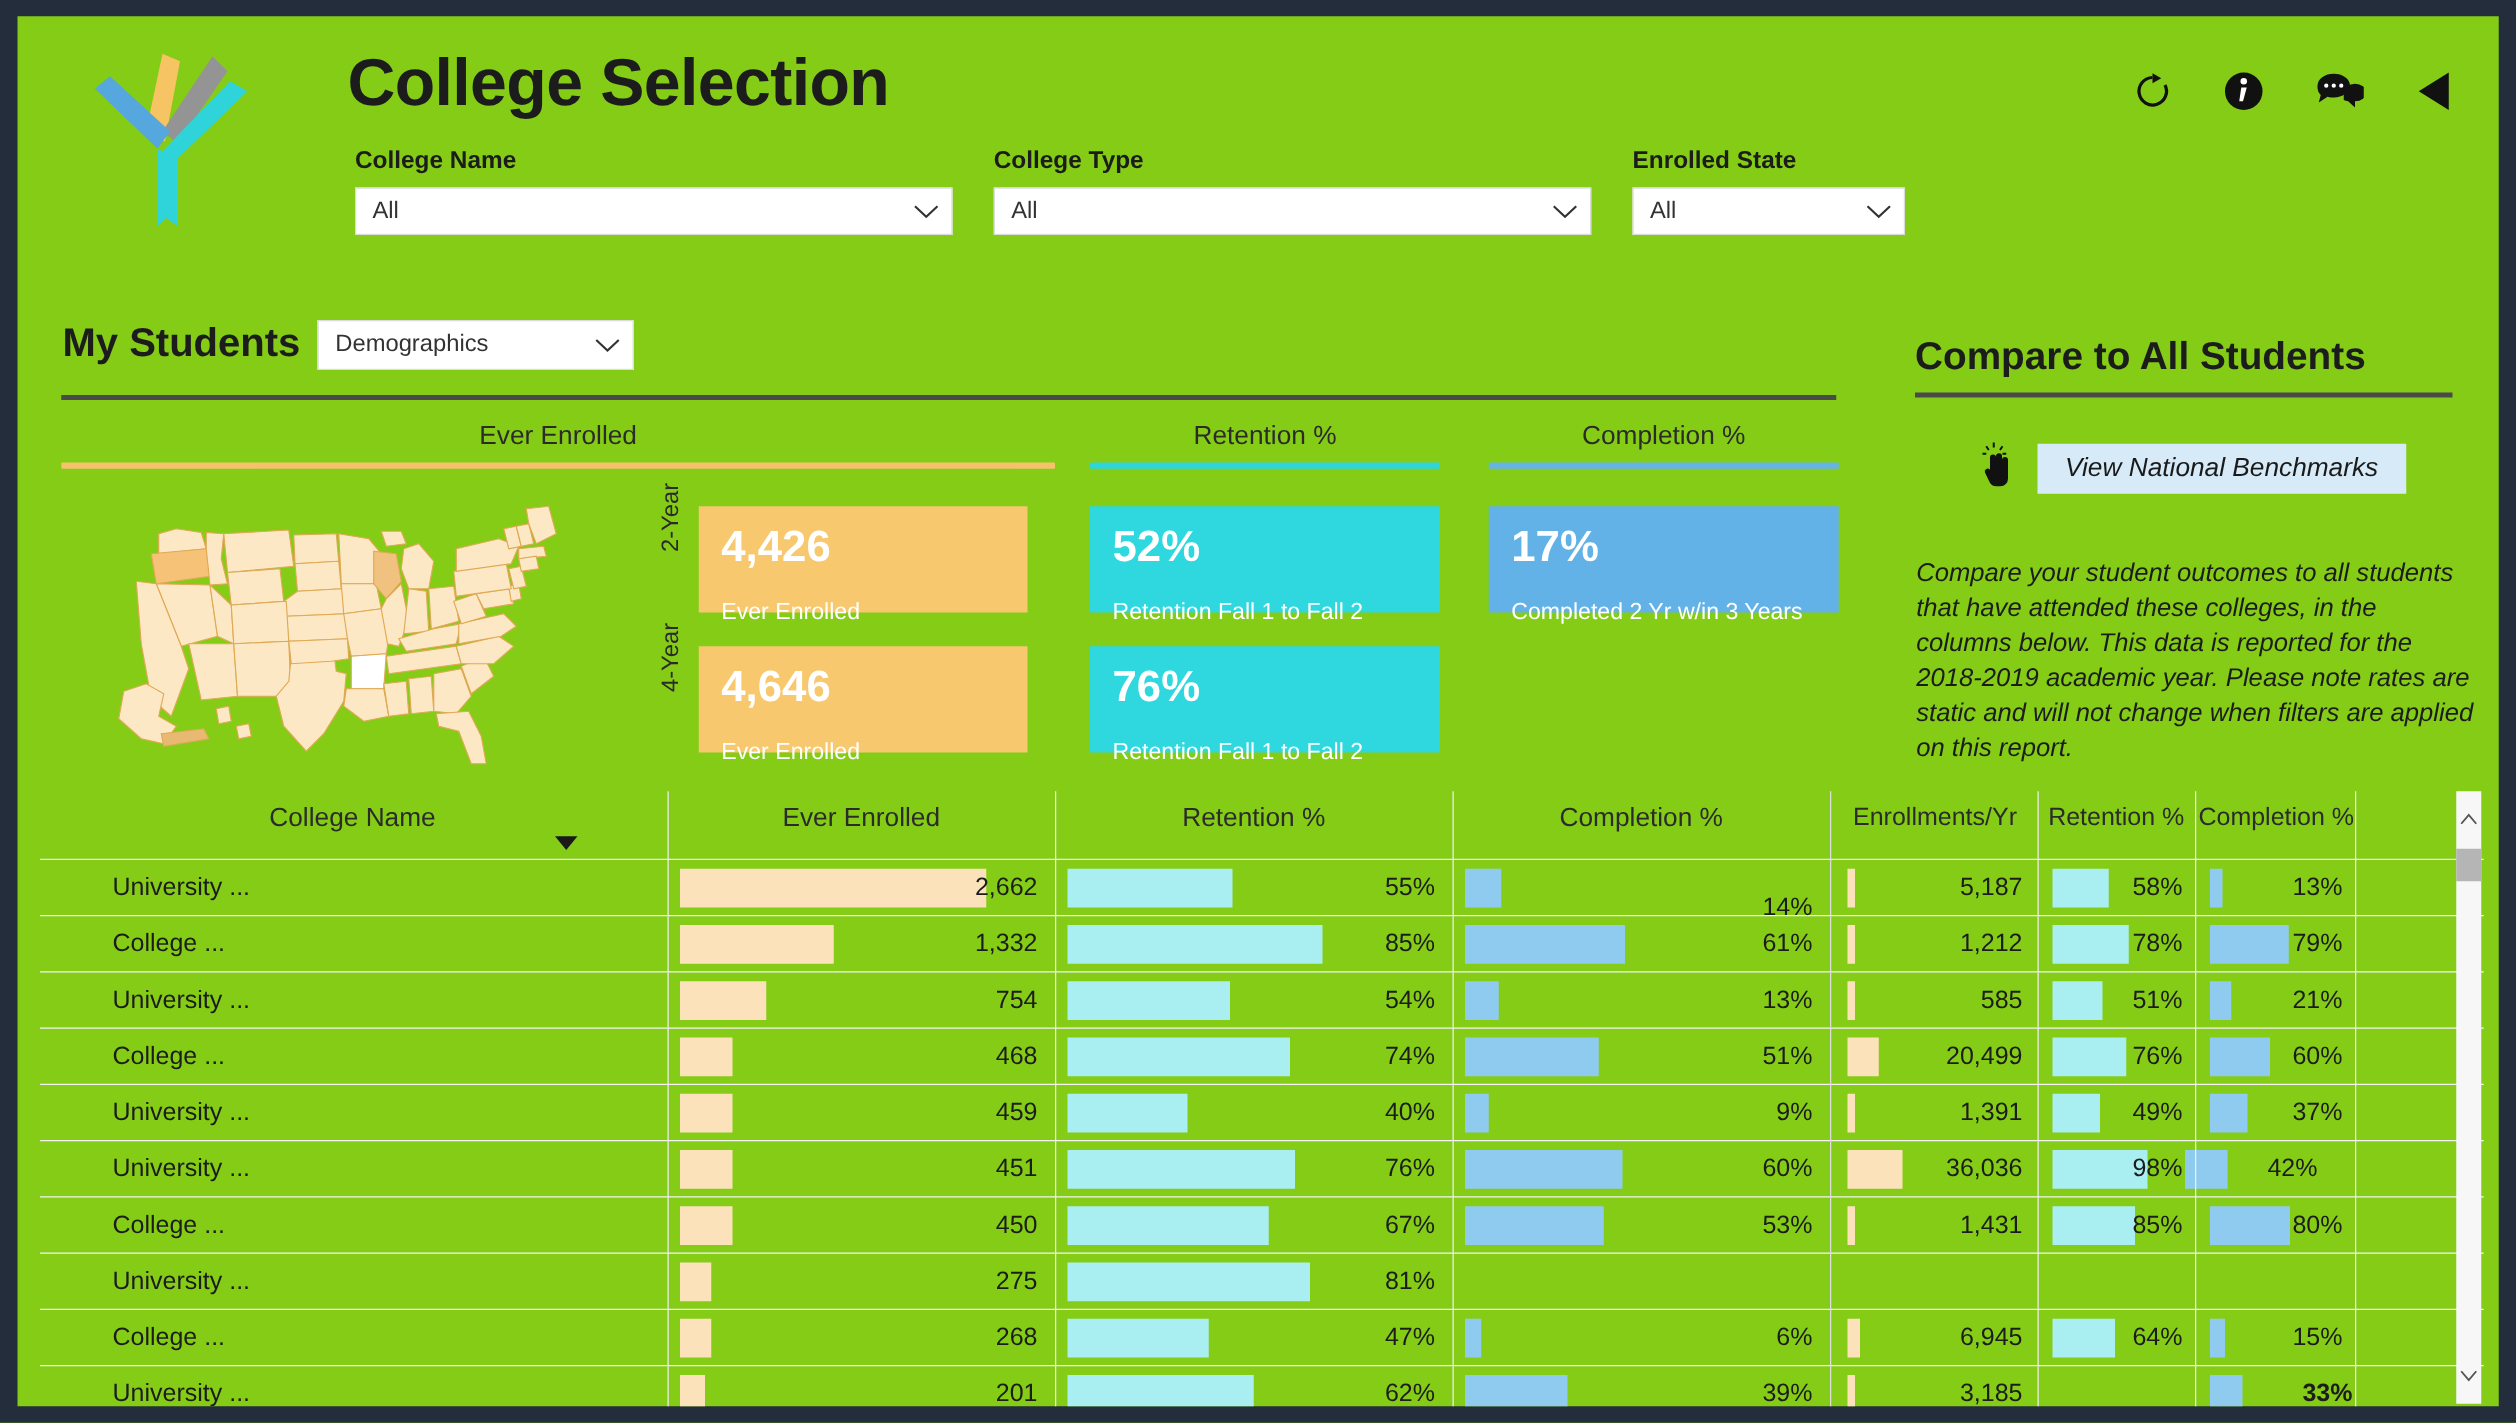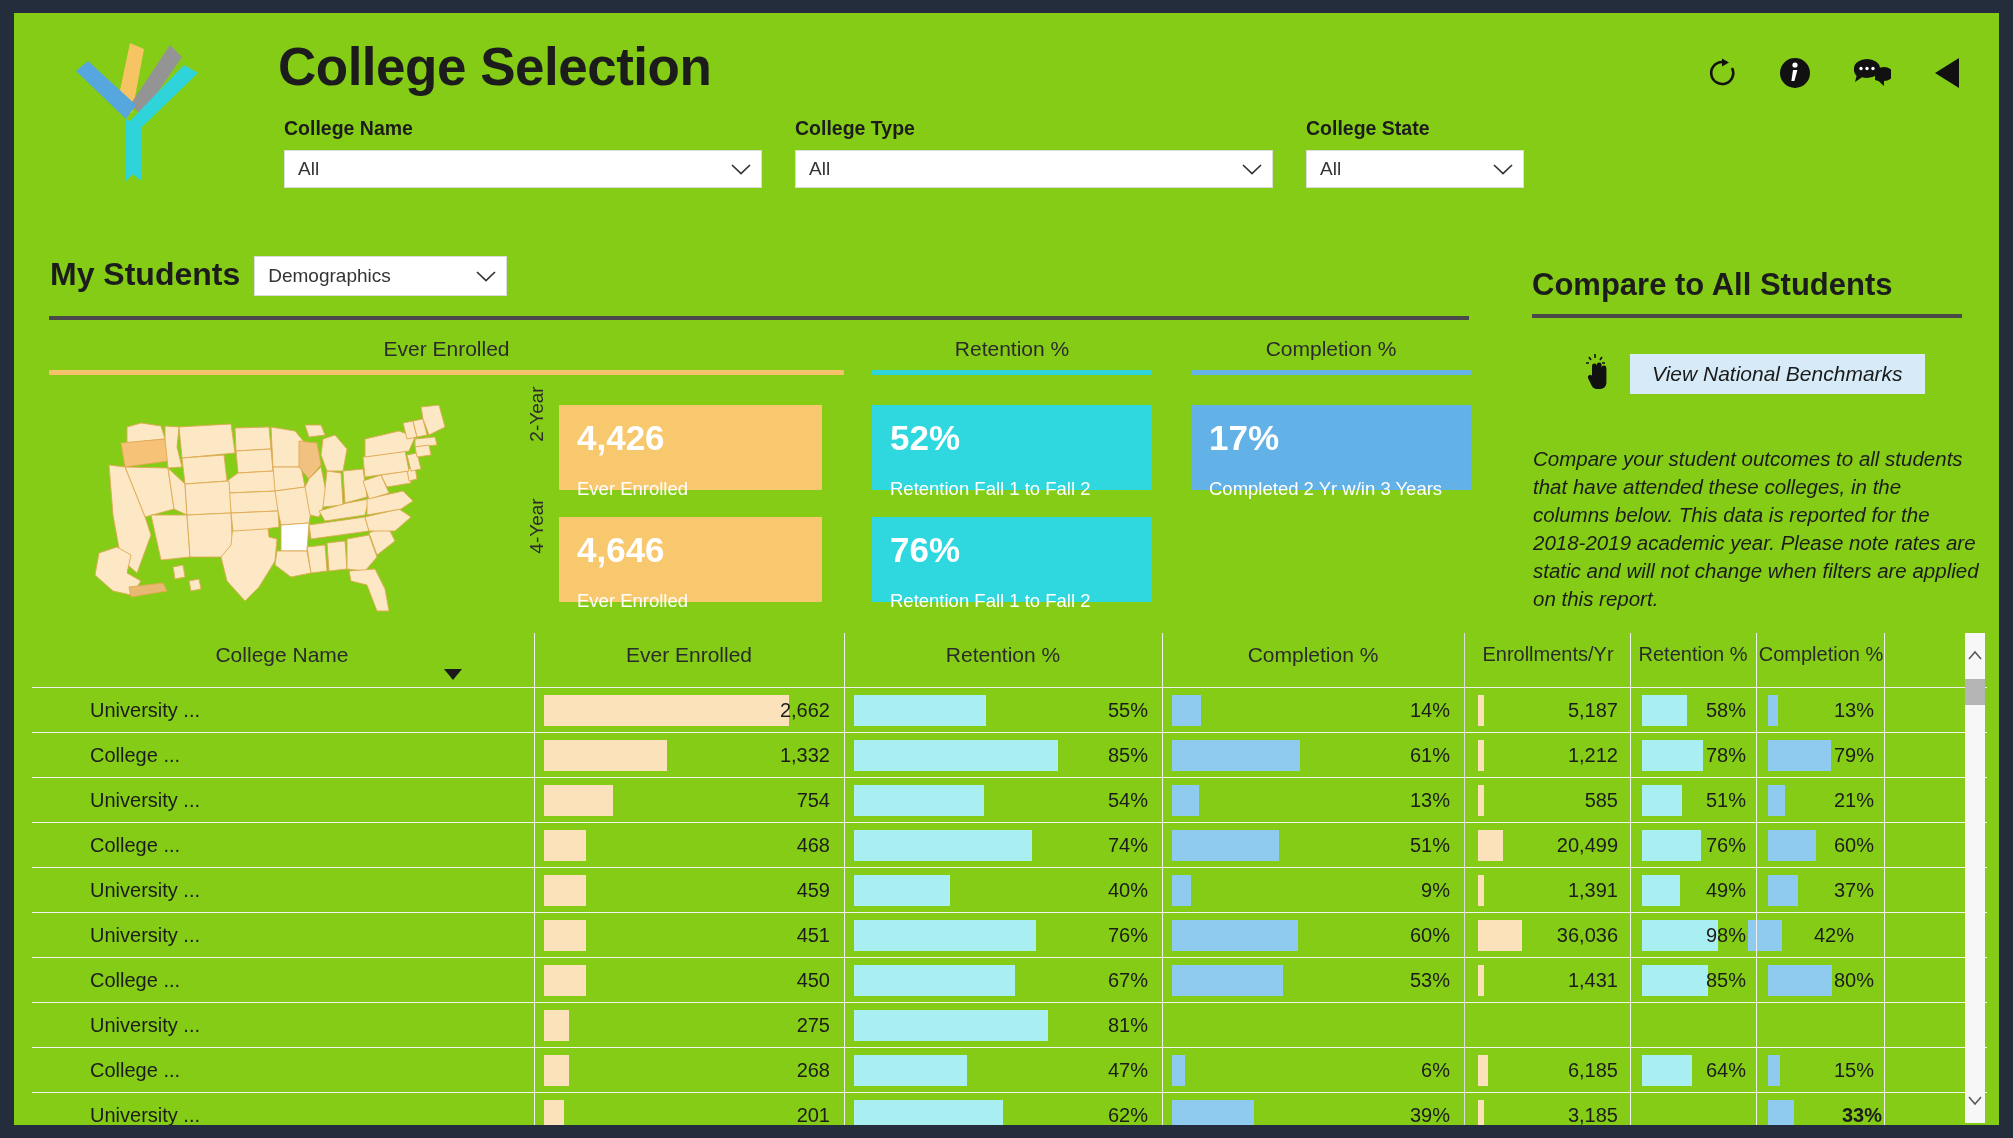--- a/index.html
+++ b/index.html
@@ -170,21 +170,21 @@
       <div class="filter-group">
         <div class="filter-label">College Type</div>
         <div class="select-box">
           <span class="sv">All</span>
           <svg class="chev" viewBox="0 0 20 11">
               <path d="M1 1 L10 9.5 L19 1" fill="none" stroke="#333" stroke-width="1.7"></path>
             </svg>
         </div>
       </div>
       <div class="filter-group" style="width:218px">
-        <div class="filter-label">College State</div>
+        <div class="filter-label">Enrolled State</div>
         <div class="select-box">
           <span class="sv">All</span>
           <svg class="chev" viewBox="0 0 20 11">
               <path d="M1 1 L10 9.5 L19 1" fill="none" stroke="#333" stroke-width="1.7"></path>
             </svg>
         </div>
       </div>
     </div>
   </div>
 
@@ -384,21 +384,21 @@
           <div class="cell" style="left: 502px; width: 310px;">
             <div class="bar" style="left: 10px; width: 245px; background: rgb(251, 226, 187);"></div>
             <div class="val" style="right: 14px; left: auto;">2,662</div>
           </div>
           <div class="cell" style="left: 812px; width: 318px;">
             <div class="bar" style="left: 10px; width: 132px; background: rgb(169, 238, 240);"></div>
             <div class="val" style="right: 14px; left: auto;">55%</div>
           </div>
           <div class="cell" style="left: 1130px; width: 302px;">
             <div class="bar" style="left: 10px; width: 29.4px; background: rgb(143, 203, 238);"></div>
-            <div class="val" style="right: 14px; left: auto;">14%</div>
+            <div class="val" style="right: 14px; left: auto; margin-top: 16px;">14%</div>
           </div>
           <div class="cell" style="left: 1436px; width: 162px;">
             <div class="bar" style="left: 10px; width: 6.3px; background: rgb(251, 226, 187);"></div>
             <div class="val" style="right: 12px; left: auto;">5,187</div>
           </div>
           <div class="cell" style="left: 1600px; width: 124px;">
             <div class="bar" style="left: 10px; width: 45.24px; background: rgb(169, 238, 240);"></div>
             <div class="val" style="right: 10px; left: auto;">58%</div>
           </div>
           <div class="cell" style="left: 1726px; width: 126px;">
@@ -648,21 +648,21 @@
           <div class="cell" style="left: 812px; width: 318px;">
             <div class="bar" style="left: 10px; width: 112.8px; background: rgb(169, 238, 240);"></div>
             <div class="val" style="right: 14px; left: auto;">47%</div>
           </div>
           <div class="cell" style="left: 1130px; width: 302px;">
             <div class="bar" style="left: 10px; width: 12.6px; background: rgb(143, 203, 238);"></div>
             <div class="val" style="right: 14px; left: auto;">6%</div>
           </div>
           <div class="cell" style="left: 1436px; width: 162px;">
             <div class="bar" style="left: 10px; width: 10.35px; background: rgb(251, 226, 187);"></div>
-            <div class="val" style="right: 12px; left: auto;">6,185</div>
+            <div class="val" style="right: 12px; left: auto;">6,945</div>
           </div>
           <div class="cell" style="left: 1600px; width: 124px;">
             <div class="bar" style="left: 10px; width: 49.92px; background: rgb(169, 238, 240);"></div>
             <div class="val" style="right: 10px; left: auto;">64%</div>
           </div>
           <div class="cell" style="left: 1726px; width: 126px;">
             <div class="bar" style="left: 10px; width: 12px; background: rgb(143, 203, 238);"></div>
             <div class="val" style="right: 10px; left: auto;">15%</div>
           </div>
           <div class="vdiv" style="left: 502px; height: 45px;"></div>

